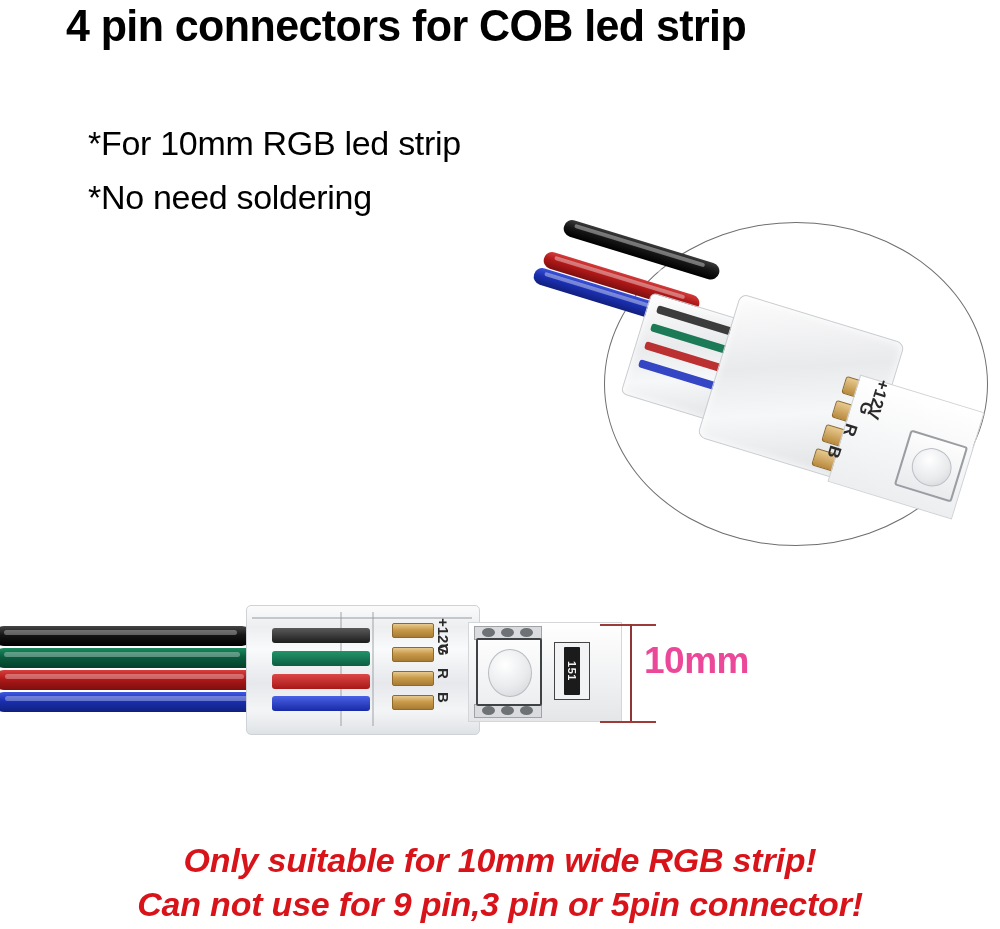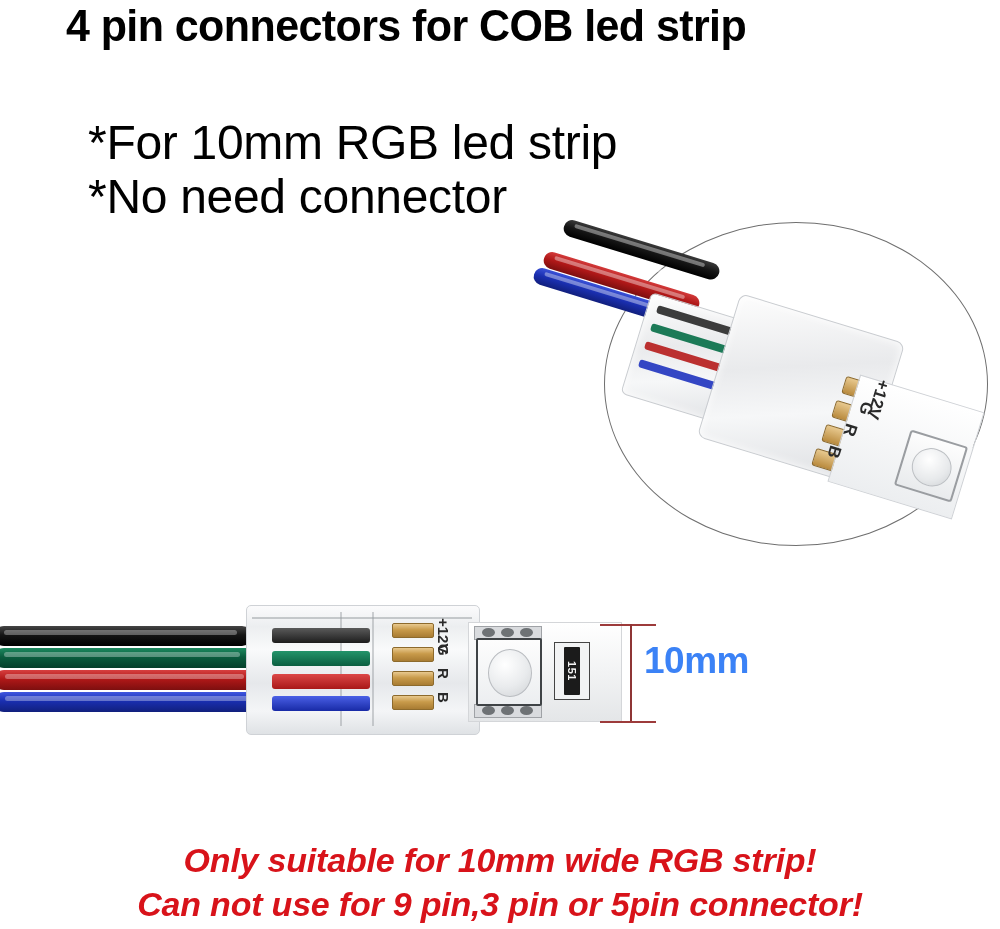--- a/index.html
+++ b/index.html
@@ -33,21 +33,21 @@
   }
 
   
   #bullets {
     position: absolute;
     left: 88px;
     top: 116px;
     width: 560px;
   }
   .bullet {
-    font-size: 48px;
+    font-size: 34px;
     line-height: 54px;
     white-space: nowrap;
     letter-spacing: -0.3px;
   }
 
   
   #inset {
     position: absolute;
     left: 604px;
     top: 222px;
@@ -214,21 +214,21 @@
     width: 2.4px;
     height: 97px;
     background: #8e3535;
   }
   #dim-label {
     position: absolute;
     left: 44px;
     top: 22px;
     font-size: 37px;
     font-weight: bold;
-    color: #3b82f6;
+    color: #ec4899;
     white-space: nowrap;
     letter-spacing: -0.5px;
   }
 
   
   #warning {
     position: absolute;
     left: 0;
     top: 838px;
     width: 1000px;
@@ -244,21 +244,21 @@
     letter-spacing: -0.2px;
   }
 </style>
 </head>
 <body>
 
 <div id="headline">4 pin connectors for COB led strip</div>
 
 <div id="bullets">
   <div class="bullet">*For 10mm RGB led strip</div>
-  <div class="bullet">*No need connector</div>
+  <div class="bullet">*No need soldering</div>
 </div>
 
 <div id="inset">
   <div id="inset-clip">
 
     <div class="inset-wire" style="left:-48px; top:42px; width:162px; background:linear-gradient(180deg,#3a3a3a 0%,#151515 48%,#000 100%); transform:rotate(17deg);">
       <div class="hl"></div>
     </div>
     <div class="inset-wire" style="left:-58px; top:58px; width:162px; background:linear-gradient(180deg,#1d8a60 0%,#0a5c3e 48%,#05electric 100%); transform:rotate(17deg);">
       <div class="hl"></div>

